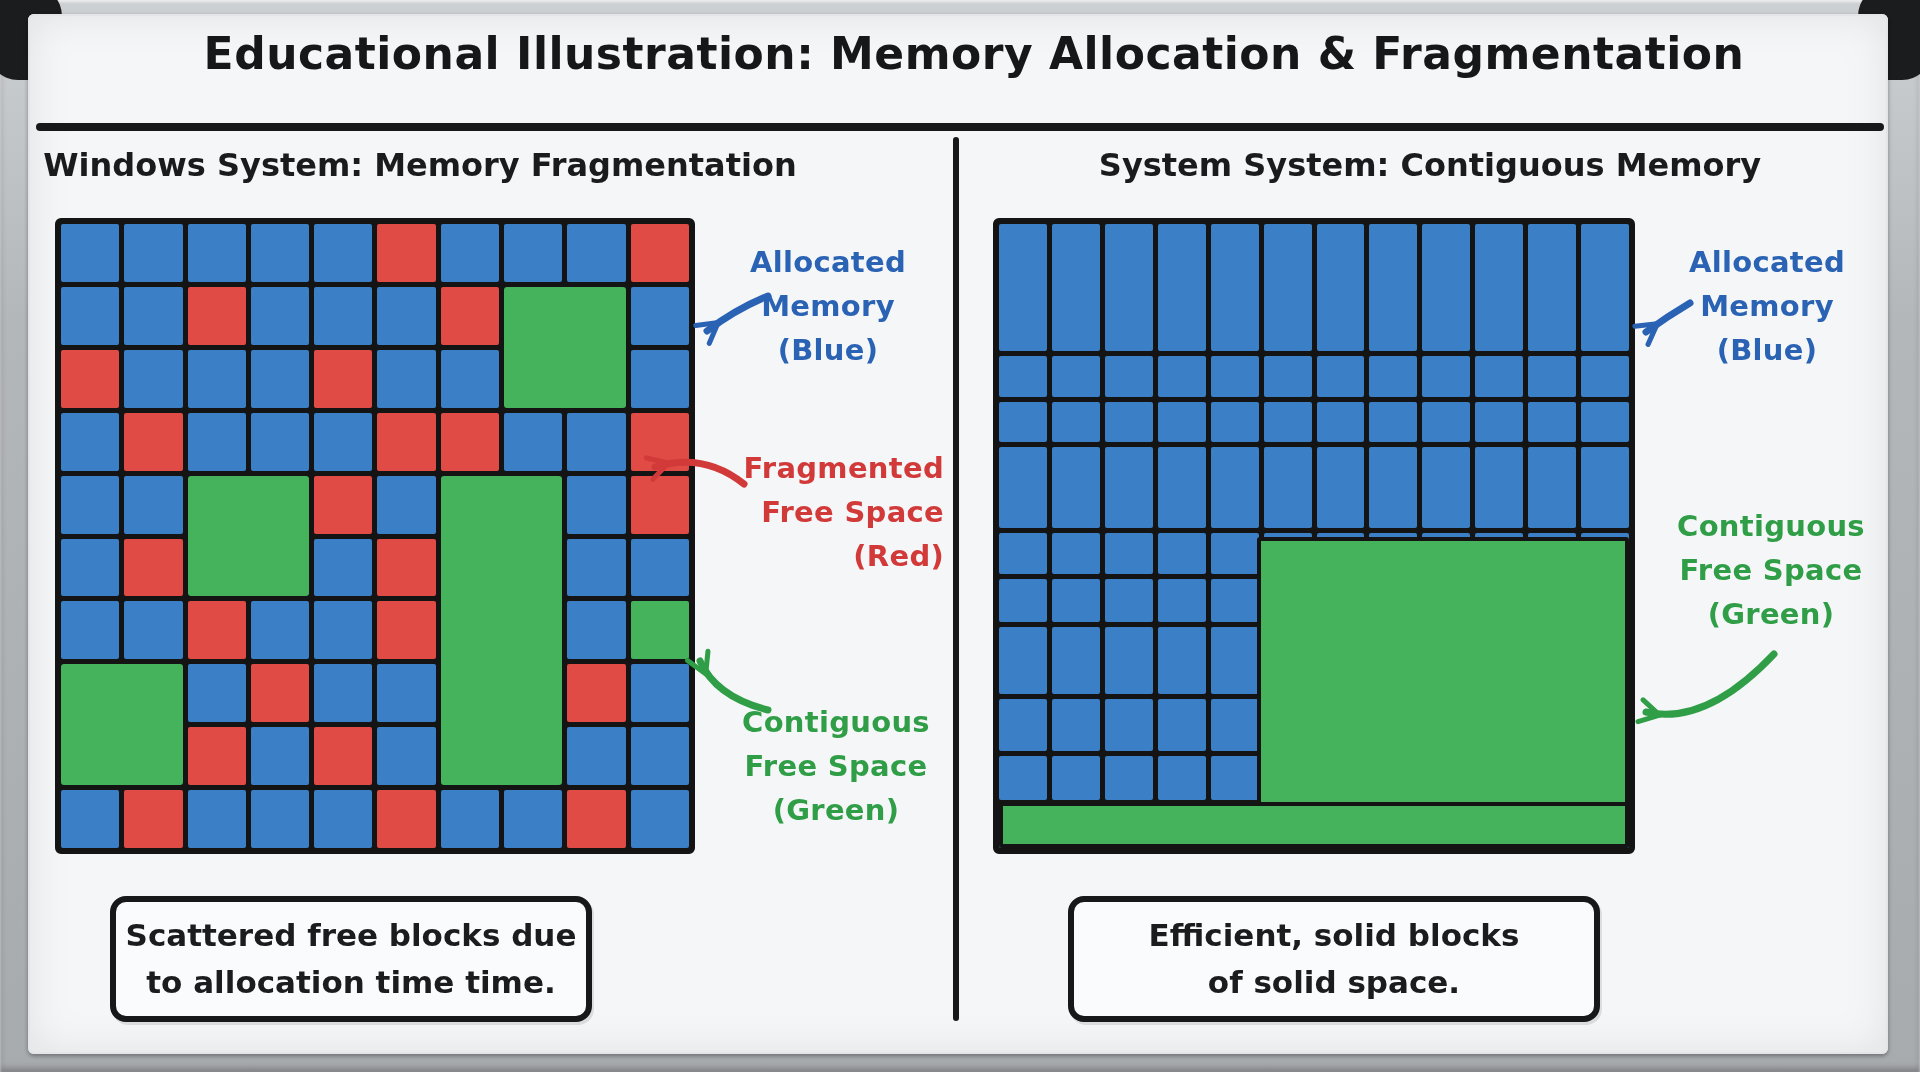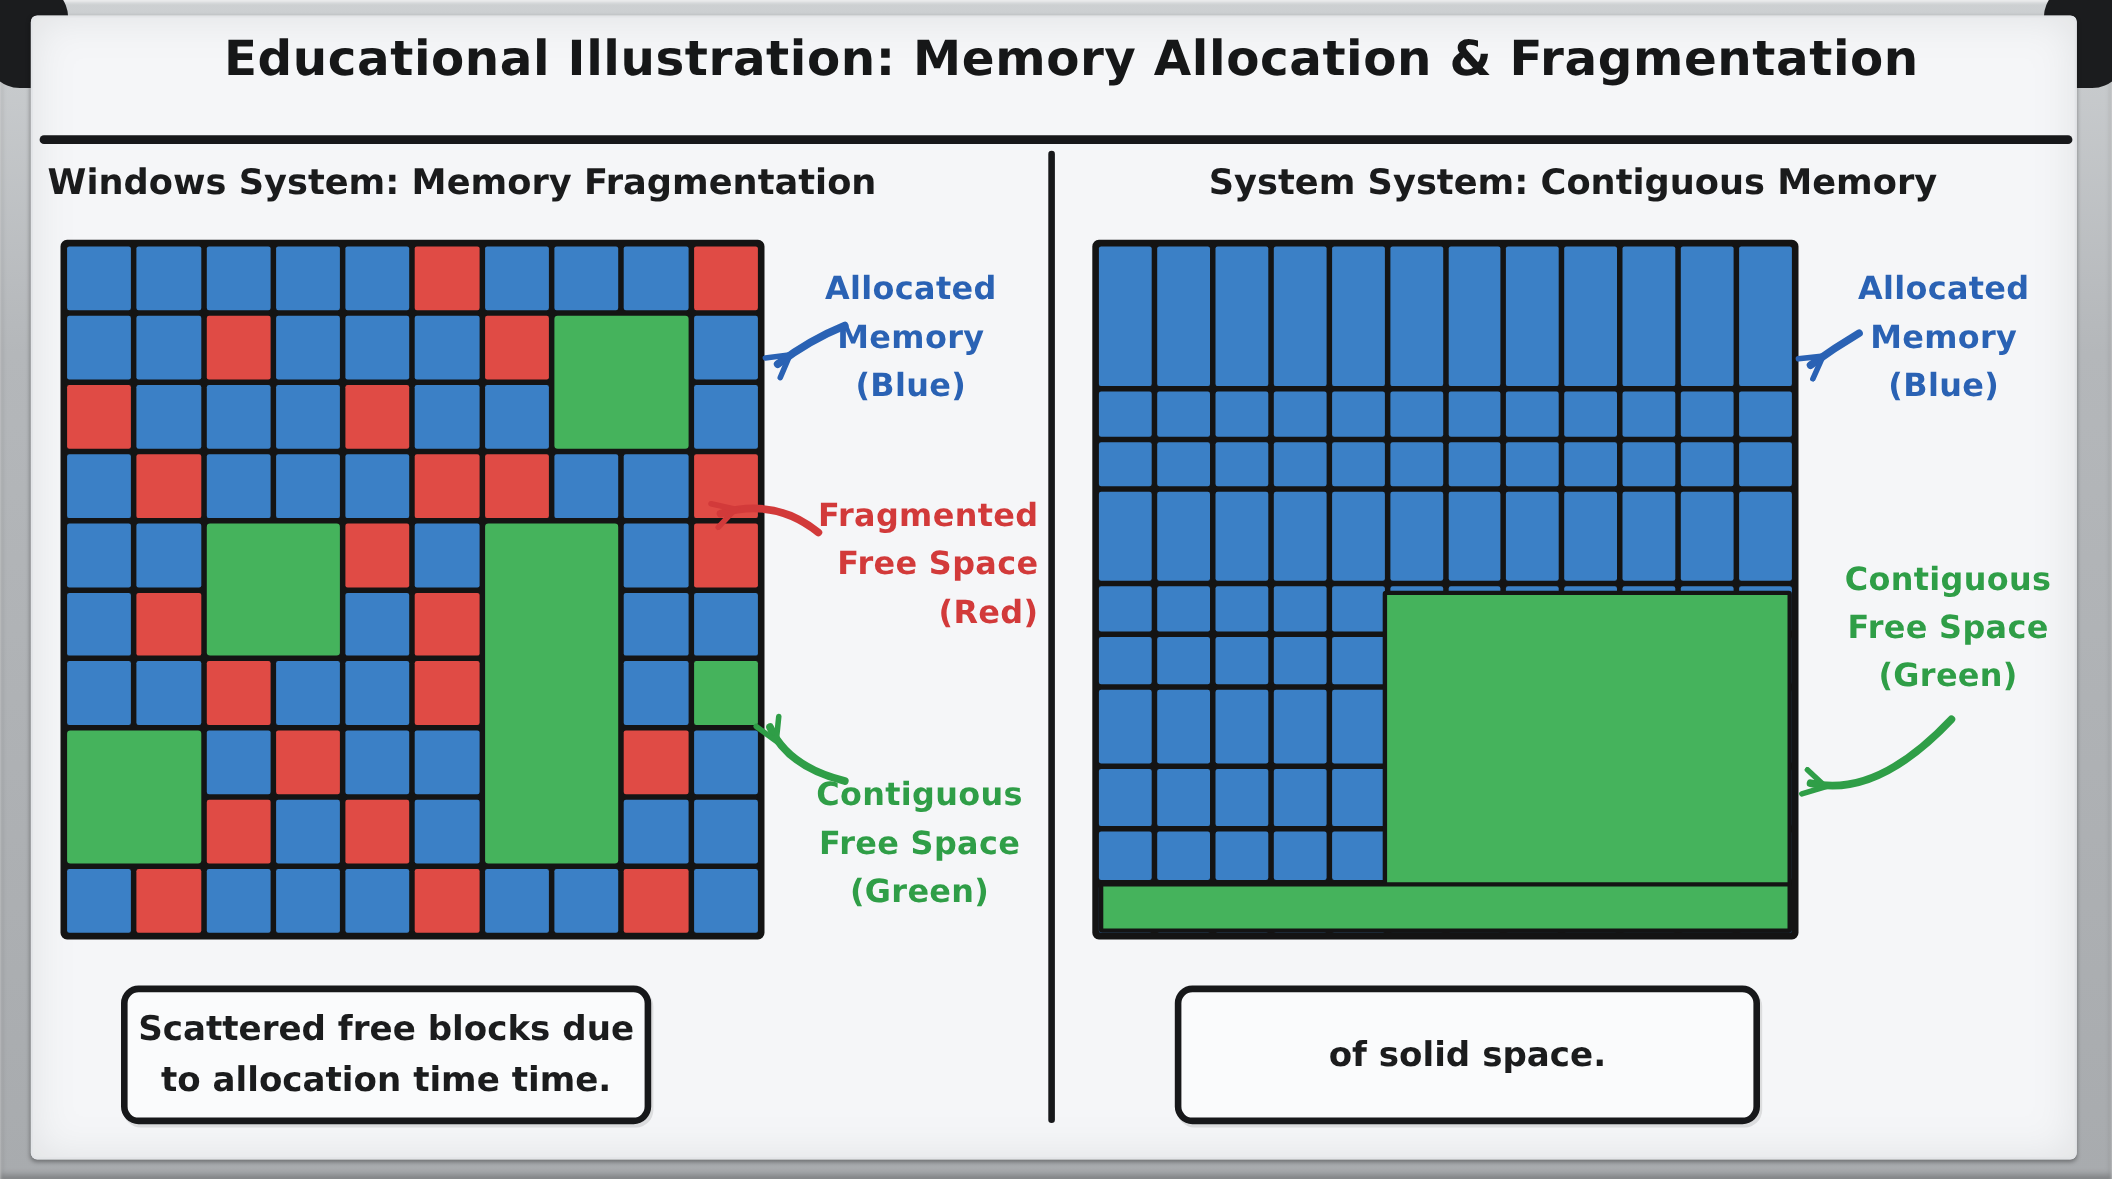--- a/index.html
+++ b/index.html
@@ -317,20 +317,21 @@
       <div>Contiguous</div>
       <div>Free Space</div>
       <div>(Green)</div>
     </div>
 
     <div class="caption-box" id="caption-left">
       <div>Scattered free blocks due</div>
       <div>to allocation time time.</div>
     </div>
     <div class="caption-box" id="caption-right">
+      <div>Efficient, solid blocks</div>
       <div>of solid space.</div>
     </div>
 
     <svg id="arrow-layer" width="1920" height="1072" viewBox="0 0 1920 1072">
       <defs>
         <marker id="mk-blue" viewBox="0 0 10 10" refX="7" refY="5" markerWidth="4" markerHeight="4" orient="auto">
           <path d="M 9 1 L 2 5 L 9 9" fill="none" style="stroke:var(--label-blue,#2a62b4)" stroke-width="1.8" stroke-linecap="round"></path>
         </marker>
         <marker id="mk-red" viewBox="0 0 10 10" refX="7" refY="5" markerWidth="4" markerHeight="4" orient="auto">
           <path d="M 9 1 L 2 5 L 9 9" fill="none" style="stroke:var(--label-red,#d23a3a)" stroke-width="1.8" stroke-linecap="round"></path>

